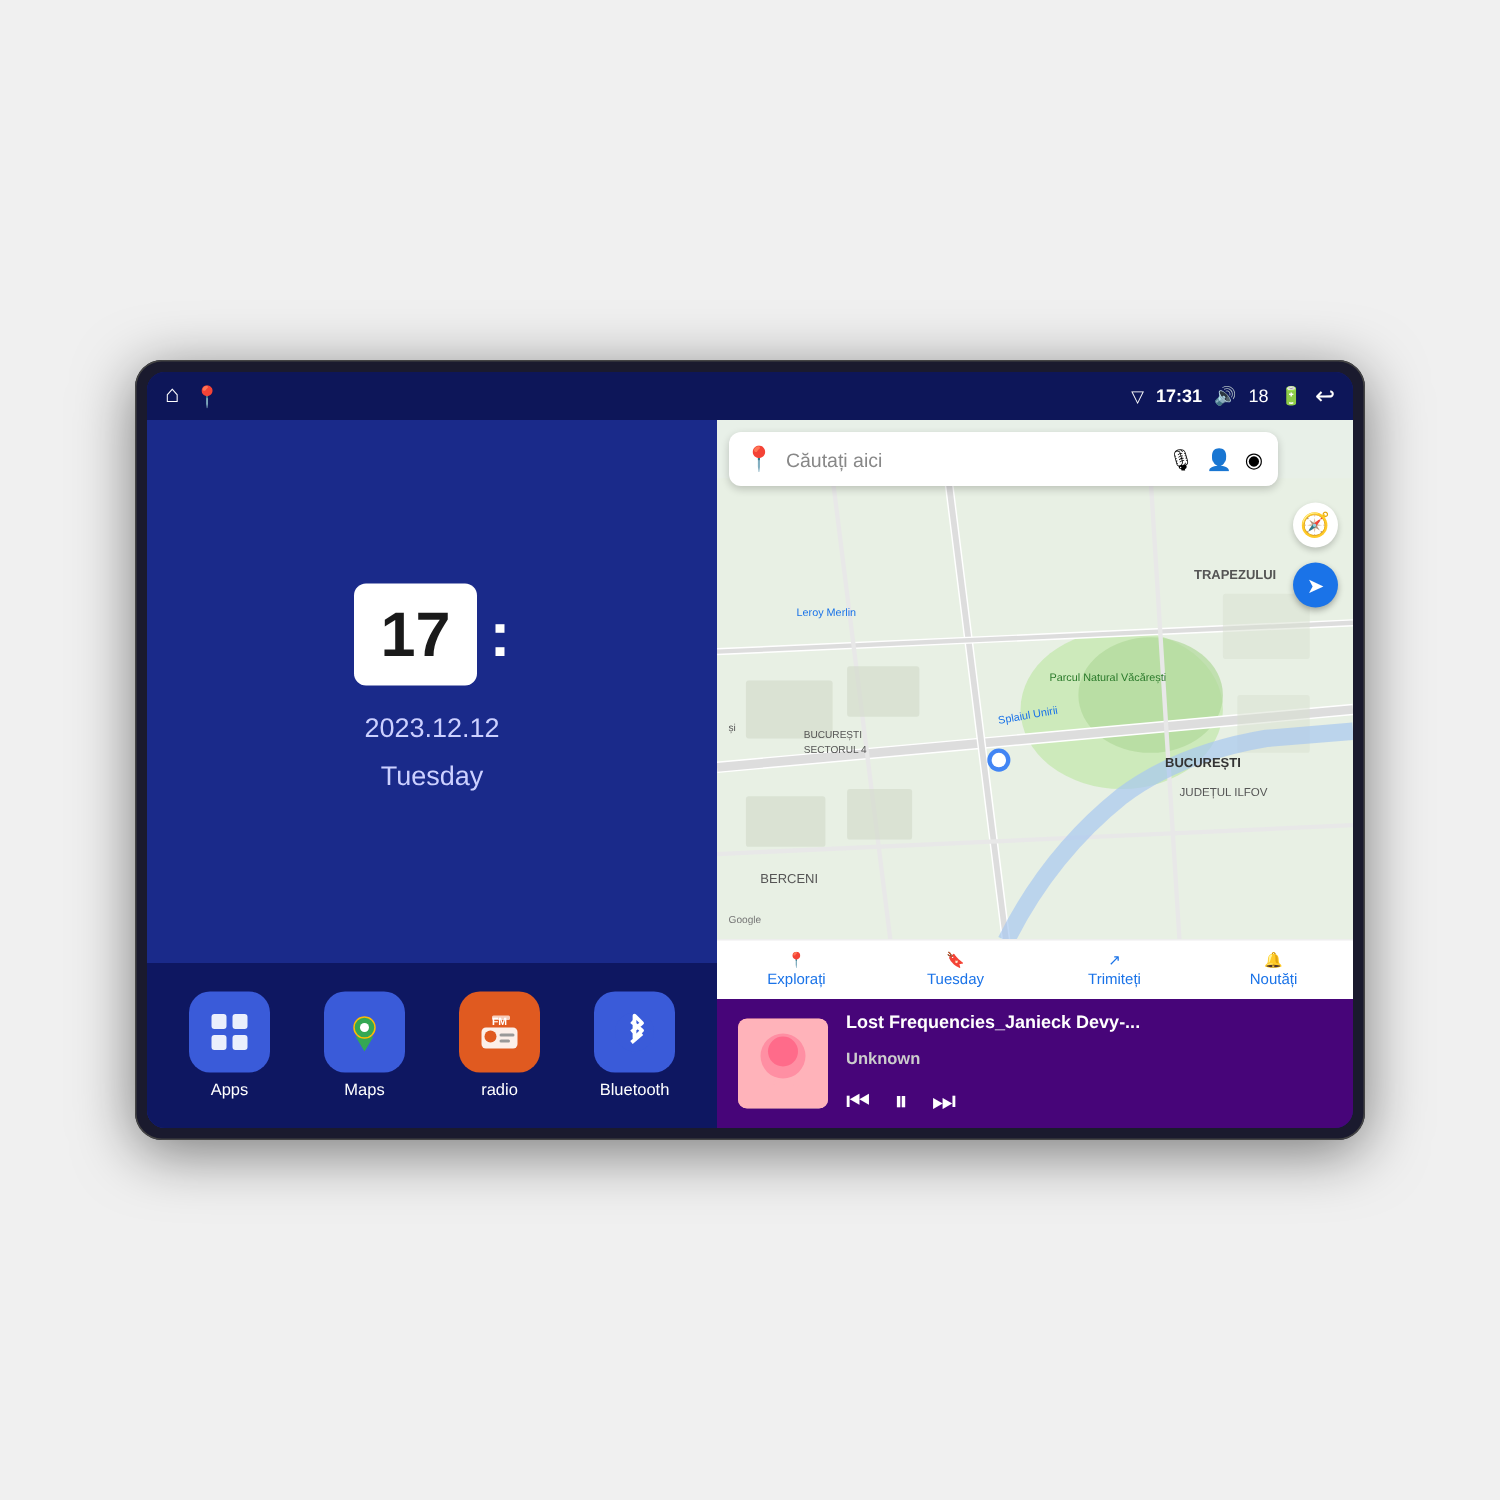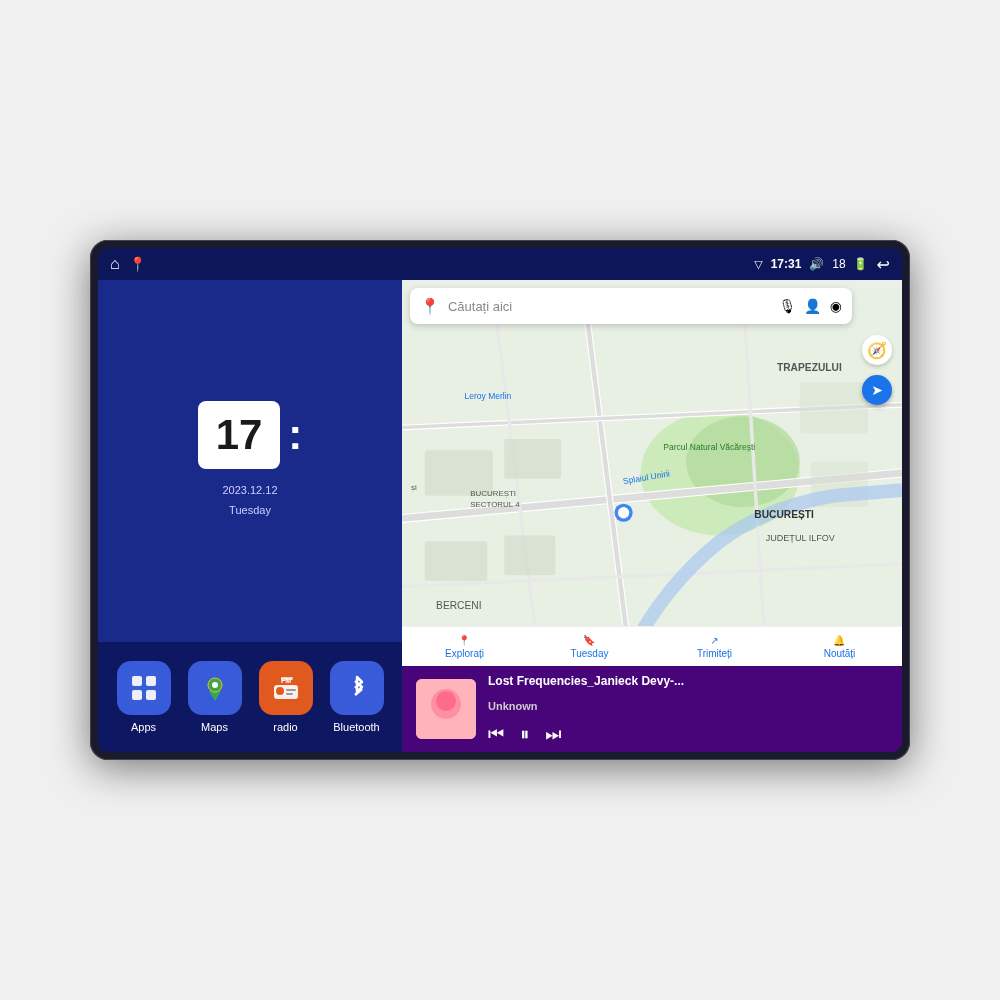--- a/index.html
+++ b/index.html
@@ -60,21 +60,21 @@
 
     
     .main-content {
       flex: 1;
       display: flex;
       overflow: hidden;
     }
 
     
     .left-panel {
-      width: 304px;
+      width: 380px;
       display: flex;
       flex-direction: column;
       background: #1a2a8a;
       flex-shrink: 0;
     }
 
     
     .clock-widget {
       flex: 1;
       display: flex;
@@ -103,21 +103,21 @@
     }
 
     .clock-separator {
       color: white;
       font-size: 42px;
       font-weight: bold;
     }
 
     .clock-date {
       color: #ccd0ff;
-      font-size: 11px;
+      font-size: 18px;
       text-align: center;
       line-height: 1.8;
     }
 
     
     .apps-row {
       height: 110px;
       background: rgba(10,15,80,0.7);
       display: flex;
       align-items: center;

